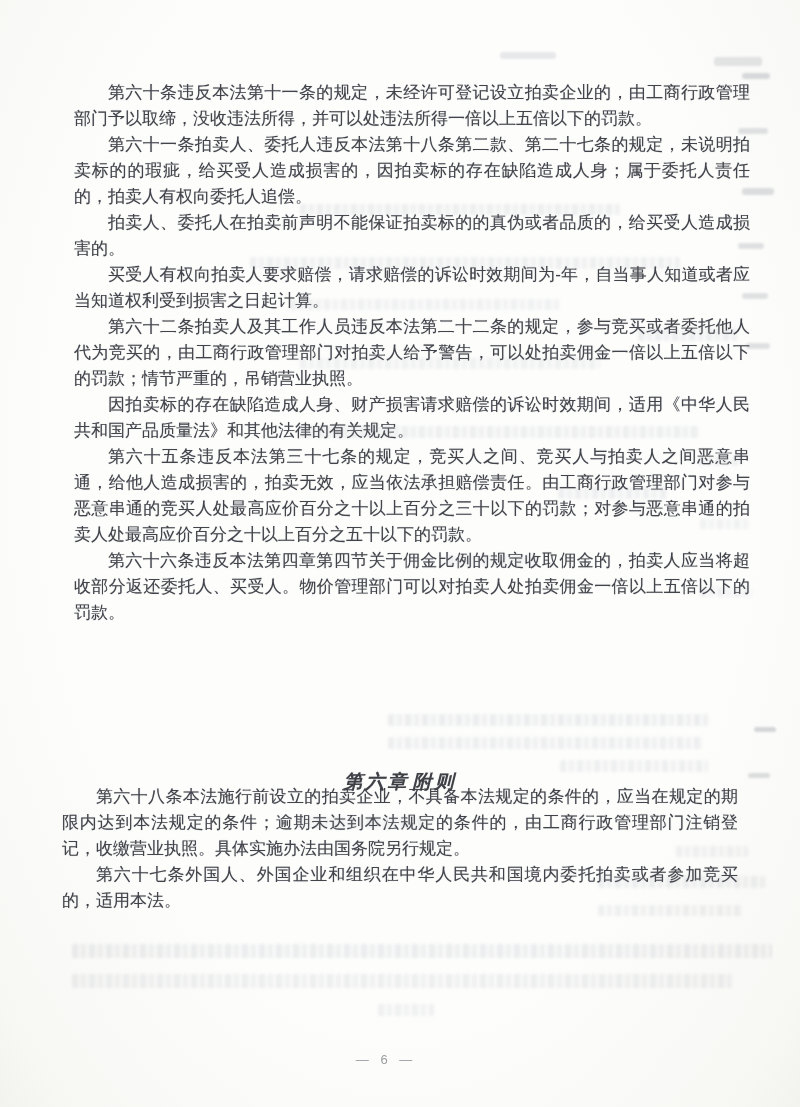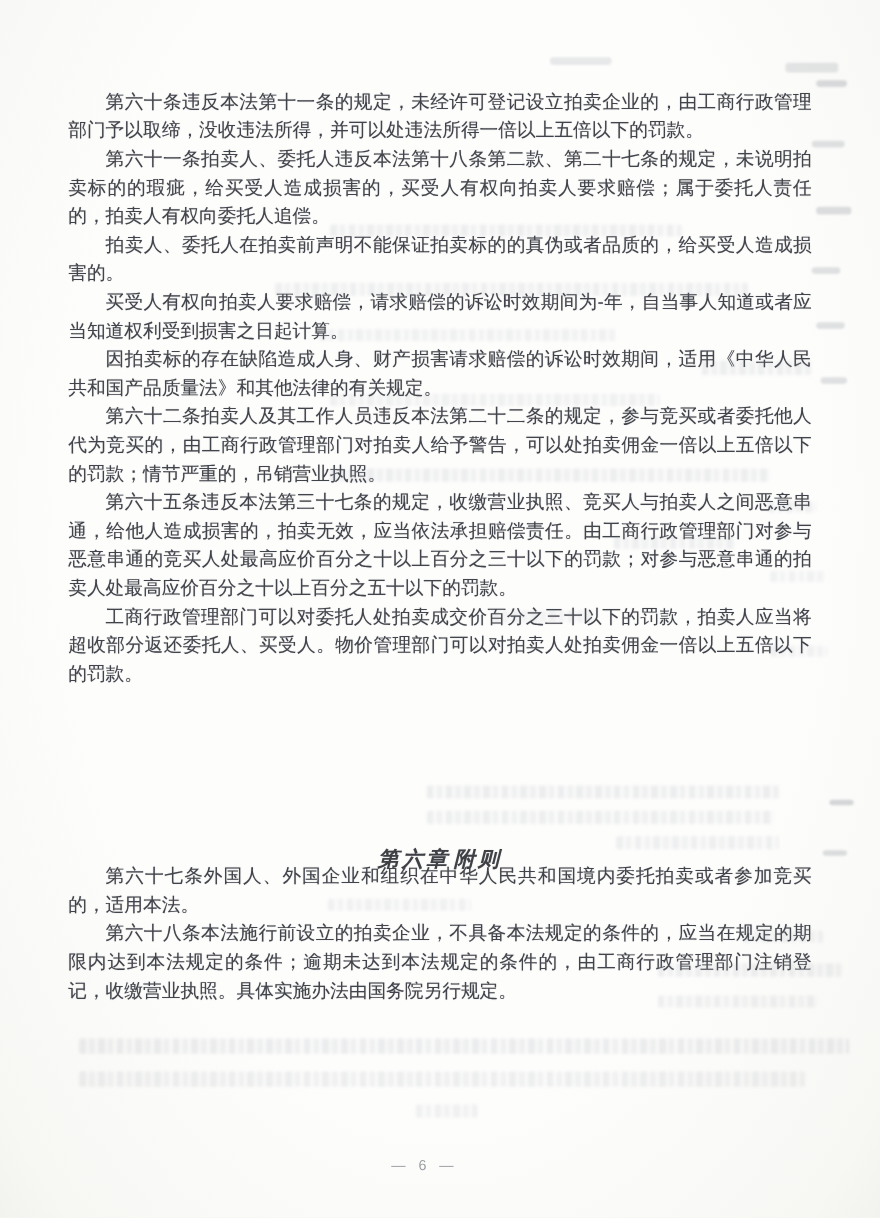--- a/index.html
+++ b/index.html
@@ -30,21 +30,21 @@
     text-align: justify;
     text-justify: inter-ideograph;
     letter-spacing: 0px;
     text-shadow: 0 0 1px rgba(66,68,75,0.38);
   }
   .law-block p {
     margin: 0;
     text-indent: 2em;
     word-break: break-all;
   }
-  .block-1 { top: 80px; height: 660px; overflow: hidden; }
+  .block-1 { top: 80px; height: 660px; overflow: hidden; margin-left: 12px; }
   .block-2 { top: 784px; }
   .chapter-heading {
     position: absolute;
     left: 62px;
     width: 676px;
     top: 751px;
     text-align: center;
     color: #3e4046;
     font-family: "DejaVu Serif", serif;
     font-style: italic;
@@ -84,36 +84,36 @@
     filter: blur(1.2px);
   }
 </style>
 </head>
 <body>
 
 <div class="page">
 
   <main class="law-block block-1">
     <p>第六十条违反本法第十一条的规定，未经许可登记设立拍卖企业的，由工商行政管理部门予以取缔，没收违法所得，并可以处违法所得一倍以上五倍以下的罚款。</p>
-    <p>第六十一条拍卖人、委托人违反本法第十八条第二款、第二十七条的规定，未说明拍卖标的的瑕疵，给买受人造成损害的，买受人有权向拍卖人要求赔偿；属于委托人责任的，拍卖人有权向委托人追偿。</p>
+    <p>第六十一条拍卖人、委托人违反本法第十八条第二款、第二十七条的规定，未说明拍卖标的的瑕疵，给买受人造成损害的，因拍卖标的存在缺陷造成人身；属于委托人责任的，拍卖人有权向委托人追偿。</p>
     <p>拍卖人、委托人在拍卖前声明不能保证拍卖标的的真伪或者品质的，给买受人造成损害的。</p>
     <p>买受人有权向拍卖人要求赔偿，请求赔偿的诉讼时效期间为-年，自当事人知道或者应当知道权利受到损害之日起计算。</p>
+    <p>第六十二条拍卖人及其工作人员违反本法第二十二条的规定，参与竞买或者委托他人代为竞买的，由工商行政管理部门对拍卖人给予警告，可以处拍卖佣金一倍以上五倍以下的罚款；情节严重的，吊销营业执照。</p>
     <p>因拍卖标的存在缺陷造成人身、财产损害请求赔偿的诉讼时效期间，适用《中华人民共和国产品质量法》和其他法律的有关规定。</p>
-    <p>第六十二条拍卖人及其工作人员违反本法第二十二条的规定，参与竞买或者委托他人代为竞买的，由工商行政管理部门对拍卖人给予警告，可以处拍卖佣金一倍以上五倍以下的罚款；情节严重的，吊销营业执照。</p>
-    <p>第六十五条违反本法第三十七条的规定，收缴营业执照、竞买人与拍卖人之间恶意串通，给他人造成损害的，拍卖无效，应当依法承担赔偿责任。由工商行政管理部门对参与恶意串通的竞买人处最高应价百分之十以上百分之三十以下的罚款；对参与恶意串通的拍卖人处最高应价百分之十以上百分之五十以下的罚款。</p>
-    <p>工商行政管理部门可以对委托人处拍卖成交价百分之三十以下的罚款，拍卖人应当将超收部分返还委托人、买受人。物价管理部门可以对拍卖人处拍卖佣金一倍以上五倍以下的罚款。</p>
+    <p>第六十五条违反本法第三十七条的规定，竞买人之间、竞买人与拍卖人之间恶意串通，给他人造成损害的，拍卖无效，应当依法承担赔偿责任。由工商行政管理部门对参与恶意串通的竞买人处最高应价百分之十以上百分之三十以下的罚款；对参与恶意串通的拍卖人处最高应价百分之十以上百分之五十以下的罚款。</p>
+    <p>第六十六条违反本法第四章第四节关于佣金比例的规定收取佣金的，拍卖人应当将超收部分返还委托人、买受人。物价管理部门可以对拍卖人处拍卖佣金一倍以上五倍以下的罚款。</p>
   </main>
 
   <h2 class="chapter-heading">
     <span class="chapter-number">第六章</span><span class="chapter-title">附则</span>
   </h2>
 
   <main class="law-block block-2">
+    <p>第六十八条本法施行前设立的拍卖企业，不具备本法规定的条件的，应当在规定的期限内达到本法规定的条件；逾期未达到本法规定的条件的，由工商行政管理部门注销登记，收缴营业执照。具体实施办法由国务院另行规定。</p>
     <p>第六十七条外国人、外国企业和组织在中华人民共和国境内委托拍卖或者参加竞买的，适用本法。</p>
-    <p>第六十八条本法施行前设立的拍卖企业，不具备本法规定的条件的，应当在规定的期限内达到本法规定的条件；逾期未达到本法规定的条件的，由工商行政管理部门注销登记，收缴营业执照。具体实施办法由国务院另行规定。</p>
   </main>
 
   <div class="page-footer">— 6 —</div>
 
   <div class="artifacts">
     <div class="ghost" style="left:300px;top:204px;width:320px;height:11px;opacity:.30"></div>
     <div class="ghost" style="left:250px;top:257px;width:430px;height:12px;opacity:.28"></div>
     <div class="ghost" style="left:290px;top:299px;width:270px;height:11px;opacity:.26"></div>
     <div class="ghost" style="left:638px;top:328px;width:100px;height:13px;opacity:.30"></div>
     <div class="ghost" style="left:300px;top:358px;width:300px;height:11px;opacity:.26"></div>

